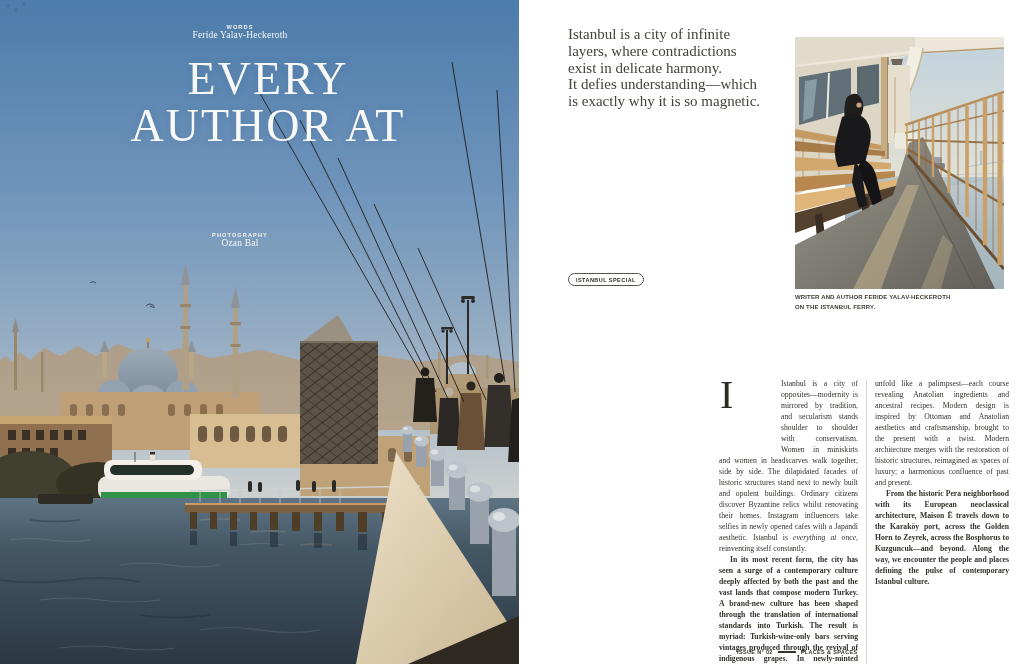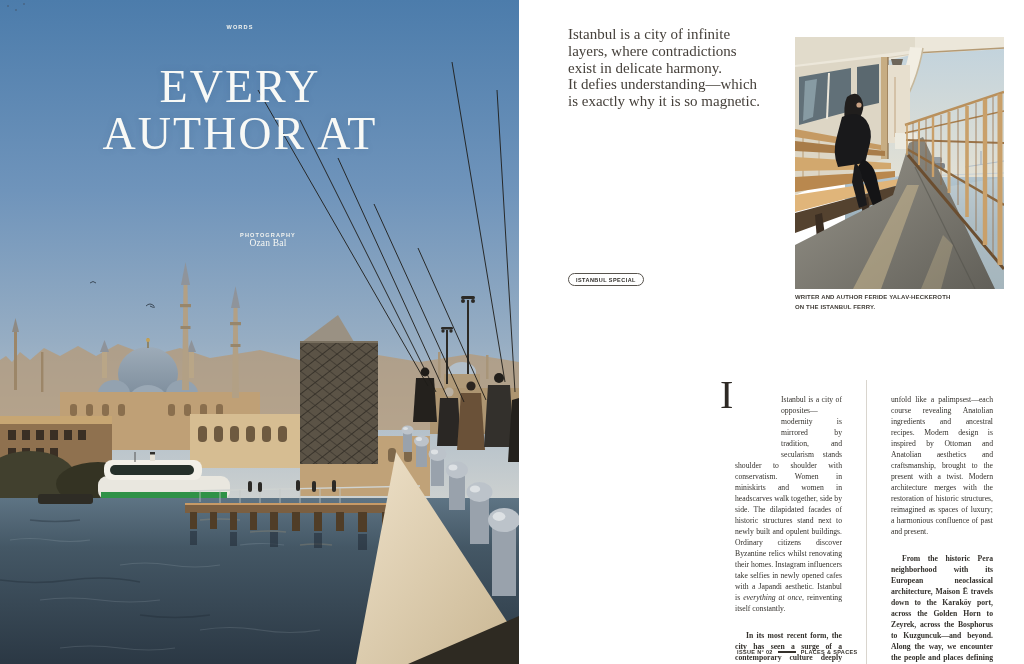--- a/index.html
+++ b/index.html
@@ -23,21 +23,21 @@
          font-size:5.5px;font-weight:bold;letter-spacing:.45px;color:#2e2b27;background:#fff;}
   .photo-right{position:absolute;left:258px;top:25px;width:209px;height:252px;overflow:hidden;}
   .caption{position:absolute;left:258px;top:281px;width:200px;font-family:"Liberation Sans",sans-serif;
            font-size:6px;font-weight:bold;letter-spacing:.15px;line-height:1.65;color:#3e3a34;
            white-space:pre-line;}
   .article{position:absolute;left:182px;top:366px;display:flex;}
   .col{font-size:7.7px;line-height:11px;color:#33302b;text-align:justify;hyphens:auto;}
   .col1{width:139px;}
   .col2{width:134px;}
   .coldiv{width:1px;background:#d9d5ce;margin:2px 8px 0 8px;min-height:246px;}
-  .col p{margin:16px;}
+  .col p{margin:0;}
   .col p.indent{text-indent:11px;font-weight:bold;}
   .drop-float{float:left;width:62px;height:77px;position:relative;}
   .drop-cap{position:absolute;left:1px;top:1px;font-size:40px;line-height:.8;color:#2e2a25;
             font-family:"Liberation Serif",serif;}
   .footer-left{position:absolute;left:200px;top:637px;display:flex;align-items:center;gap:5px;
                font-family:"Liberation Sans",sans-serif;font-size:5.5px;font-weight:bold;
                letter-spacing:.35px;color:#35312c;}
   .footer-dash{width:18px;height:1.2px;background:#35312c;}
   .page-num{position:absolute;right:18px;top:633px;font-family:"Liberation Serif",serif;
             font-size:10px;color:#35312c;margin-top:32px;}
@@ -321,26 +321,27 @@
               <ellipse cx="475" cy="489" rx="5.2" ry="3.6"></ellipse>
                 <ellipse cx="499" cy="516.5" rx="6.4" ry="4.4"></ellipse>
             </g>
           </g>
         </g>
       </svg>
     </div>
 
     <div class="overlay" style="top:24px;">
       <div class="credit-label">WORDS</div>
-    </div>
-    <div class="overlay big-title" style="top:63px;">
+      <div class="credit-name">Feride Yalav-Heckeroth</div>
+    </div>
+    <div class="overlay big-title" style="top:55px;padding-left:28px;">
       <div>EVERY</div>
       <div>AUTHOR AT</div>
     </div>
-    <div class="overlay" style="top:232px;padding-left:28px;">
+    <div class="overlay" style="top:232px;">
       <div class="credit-label">PHOTOGRAPHY</div>
       <div class="credit-name">Ozan Bal</div>
     </div>
   </div>
 
   <div class="page-right">
 
     <div class="intro">Istanbul is a city of infinite
 layers, where contradictions
 exist in delicate harmony.

